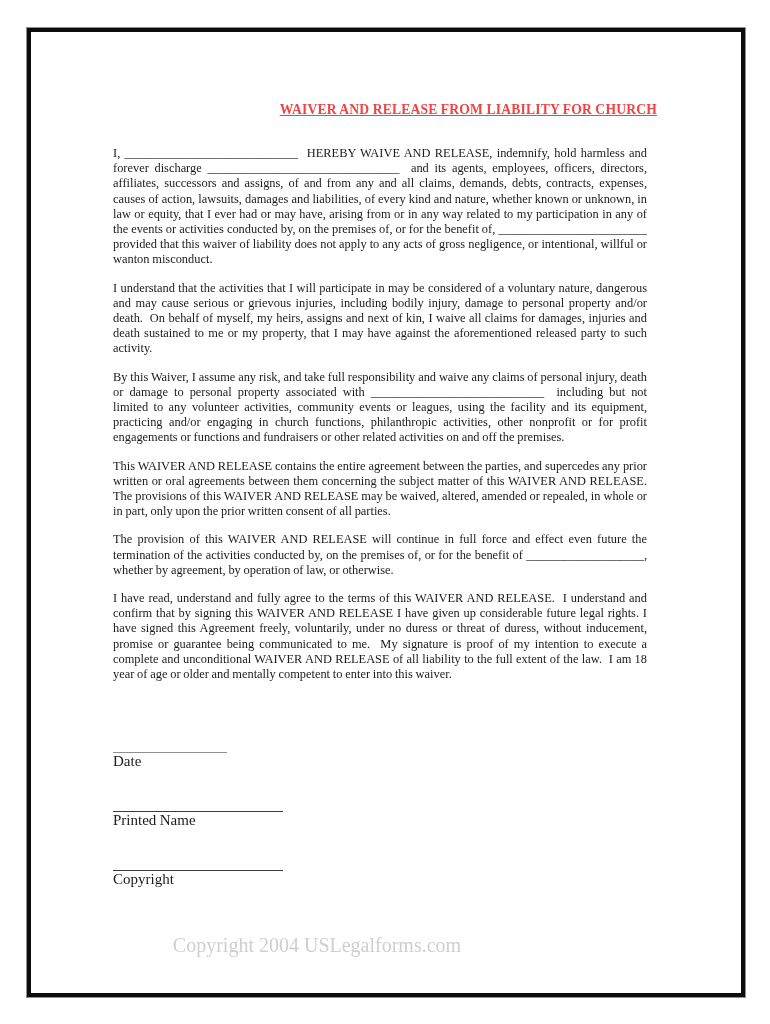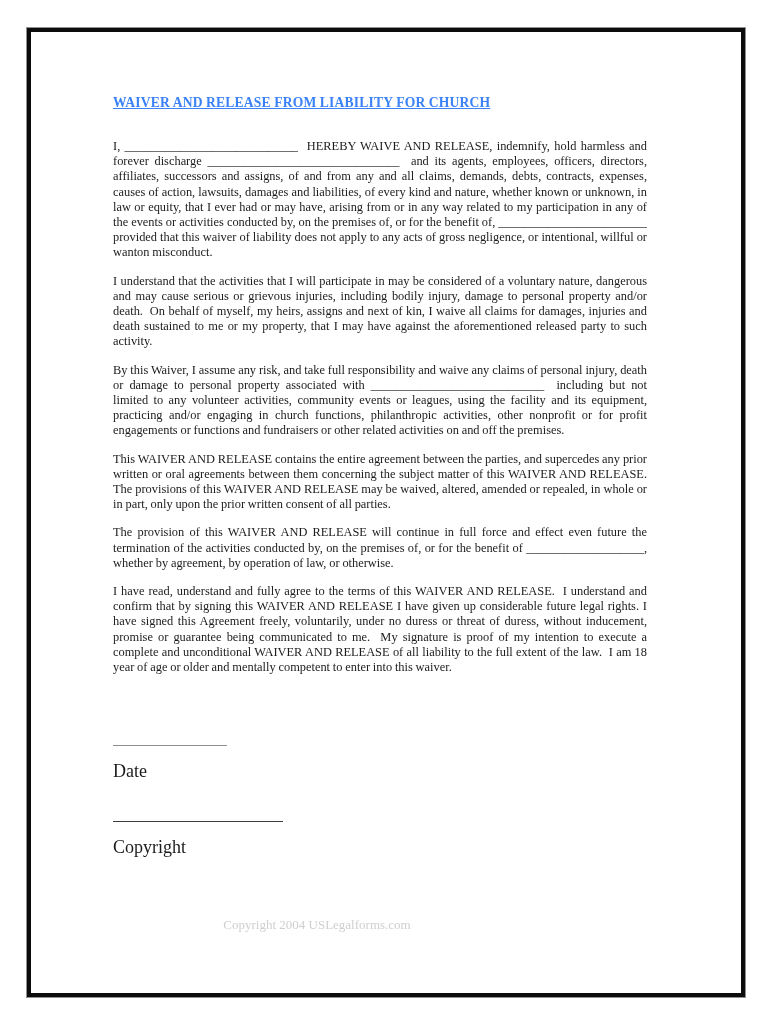--- a/index.html
+++ b/index.html
@@ -27,28 +27,28 @@
     position: absolute;
     left: 113px;
     top: 94px;
     width: 544px;
     color: #1b1b1b;
     font-size: 12.4px;
     line-height: 15.2px;
     word-spacing: -0.3px;
   }
   .doc-title {
-    margin: 1px 0 28px 0;
-    text-align: left;
+    margin: 8px 0 28px 0;
+    text-align: right;
     font-size: 13.6px;
     line-height: 16px;
     font-weight: bold;
     text-decoration: underline;
     letter-spacing: 0.2px;
-    color: #3b82f6;
+    color: #ef4444;
   }
   .para {
     margin: 13px 10px 0 0;
     text-align: justify;
     white-space: pre-wrap;
   }
   .para.first {
     margin-top: 0;
   }
   .sig-block {
@@ -63,32 +63,32 @@
   }
   .sig-group.date .sig-line {
     width: 114px;
     border-top-color: #8f8f8f;
   }
   .sig-group.printed-name .sig-line,
   .sig-group.signature .sig-line {
     width: 170px;
   }
   .sig-label {
-    margin-top: 18px;
-    font-size: 18px;
+    margin-top: 1px;
+    font-size: 15px;
     line-height: 15px;
   }
   .copyright {
     position: absolute;
-    top: 915px;
+    top: 936px;
     left: 0;
     width: 634px;
     text-align: center;
     color: #cfcfcf;
-    font-size: 13px;
+    font-size: 20px;
     line-height: 19px;
   }
 </style>
 </head>
 <body>
 
 <div class="page-frame"></div>
 
 <div class="content">
   <h1 class="doc-title">WAIVER AND RELEASE FROM LIABILITY FOR CHURCH</h1>
@@ -104,20 +104,24 @@
   <p class="para">The provision of this WAIVER AND RELEASE will continue in full force and effect even future the termination of the activities conducted by, on the premises of, or for the benefit of ___________________, whether by agreement, by operation of law, or otherwise.</p>
 
   <p class="para">I have read, understand and fully agree to the terms of this WAIVER AND RELEASE.  I understand and confirm that by signing this WAIVER AND RELEASE I have given up considerable future legal rights. I have signed this Agreement freely, voluntarily, under no duress or threat of duress, without inducement, promise or guarantee being communicated to me.  My signature is proof of my intention to execute a complete and unconditional WAIVER AND RELEASE of all liability to the full extent of the law.  I am 18 year of age or older and mentally competent to enter into this waiver.</p>
 
   <div class="sig-block">
     <div class="sig-group date">
       <div class="sig-line"></div>
       <div class="sig-label">Date</div>
     </div>
 
+    <div class="sig-group printed-name">
+      <div class="sig-line"></div>
+      <div class="sig-label">Printed Name</div>
+    </div>
 
     <div class="sig-group signature">
       <div class="sig-line"></div>
       <div class="sig-label">Copyright</div>
     </div>
   </div>
 </div>
 
 <div class="copyright">Copyright 2004 USLegalforms.com</div>
 

